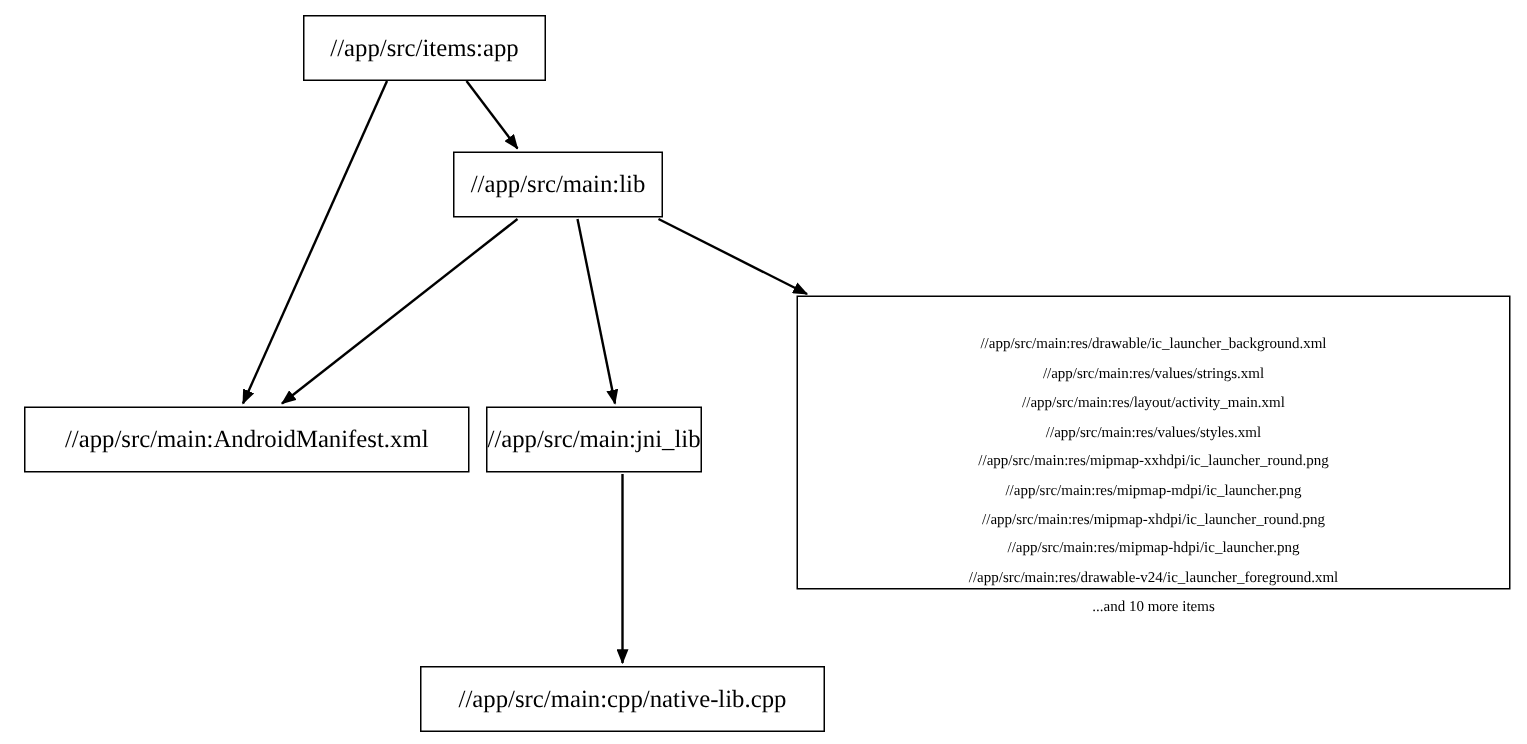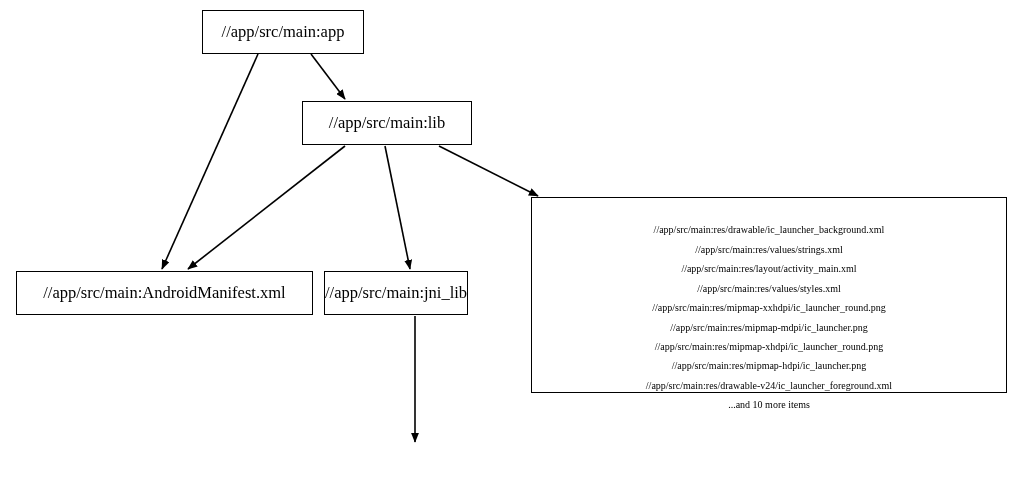--- a/index.html
+++ b/index.html
@@ -73,35 +73,38 @@
     <line x1="345" y1="146" x2="188" y2="269" stroke="#000000" stroke-width="1.6" marker-end="url(#arrowhead)"></line>
 
     <line x1="385" y1="146" x2="410" y2="269" stroke="#000000" stroke-width="1.6" marker-end="url(#arrowhead)"></line>
 
     <line x1="439" y1="146" x2="538" y2="196" stroke="#000000" stroke-width="1.6" marker-end="url(#arrowhead)"></line>
 
     <line x1="415" y1="316" x2="415" y2="442" stroke="#000000" stroke-width="1.6" marker-end="url(#arrowhead)"></line>
   </svg>
 
   <div class="node node-single" style="left:202px; top:10px; width:162px; height:44px;">
-    <span class="node-label">//app/src/main:app</span>
+    <span class="node-label">//app/src/items:app</span>
   </div>
 
-  <div class="node node-single" style="left:302px; top:101px; width:170px; height:44px;">
+  <div class="node node-single" style="left:302px; top:101px; width:140px; height:44px;">
     <span class="node-label">//app/src/main:lib</span>
   </div>
 
   <div class="node node-single" style="left:4px; top:271px; width:297px; height:44px;margin-left:12px;">
     <span class="node-label">//app/src/main:AndroidManifest.xml</span>
   </div>
 
   <div class="node node-single" style="left:324px; top:271px; width:144px; height:44px;">
     <span class="node-label">//app/src/main:jni_lib</span>
   </div>
 
+  <div class="node node-single" style="left:280px; top:444px; width:270px; height:44px;">
+    <span class="node-label">//app/src/main:cpp/native-lib.cpp</span>
+  </div>
 
   <div class="node node-multi" style="left:531px; top:197px; width:476px; height:196px;">
     <span class="node-label">//app/src/main:res/drawable/ic_launcher_background.xml
 //app/src/main:res/values/strings.xml
 //app/src/main:res/layout/activity_main.xml
 //app/src/main:res/values/styles.xml
 //app/src/main:res/mipmap-xxhdpi/ic_launcher_round.png
 //app/src/main:res/mipmap-mdpi/ic_launcher.png
 //app/src/main:res/mipmap-xhdpi/ic_launcher_round.png
 //app/src/main:res/mipmap-hdpi/ic_launcher.png

